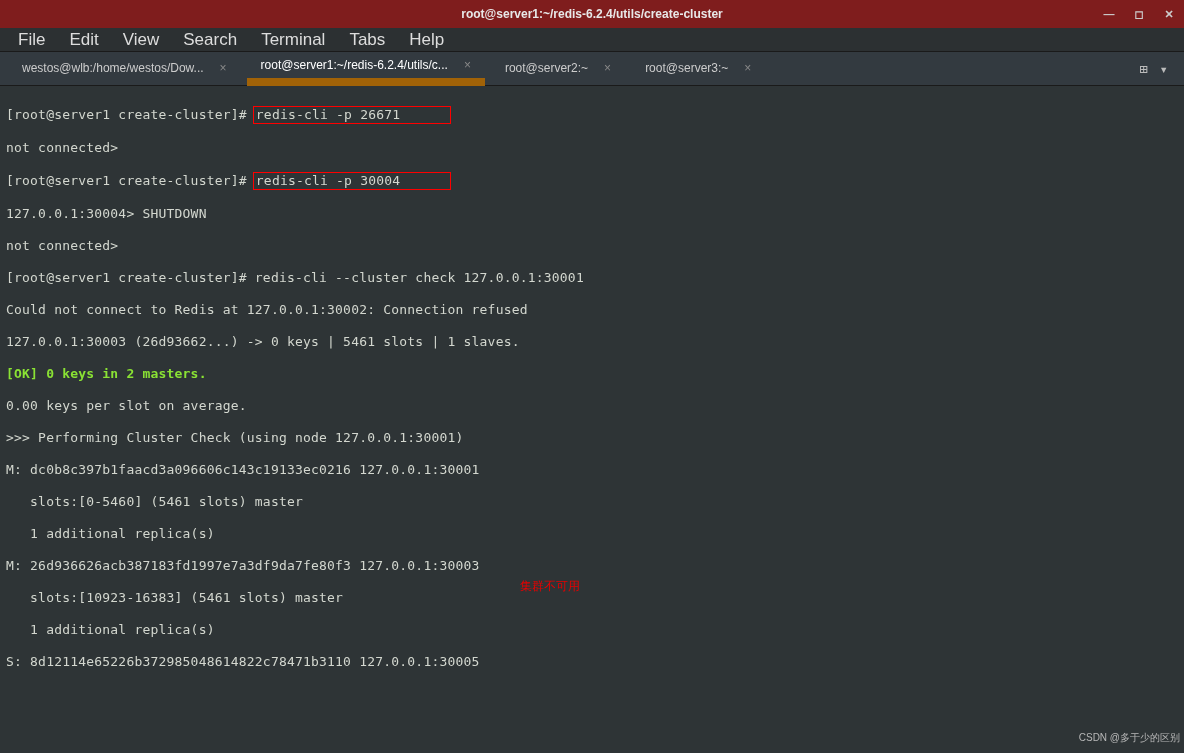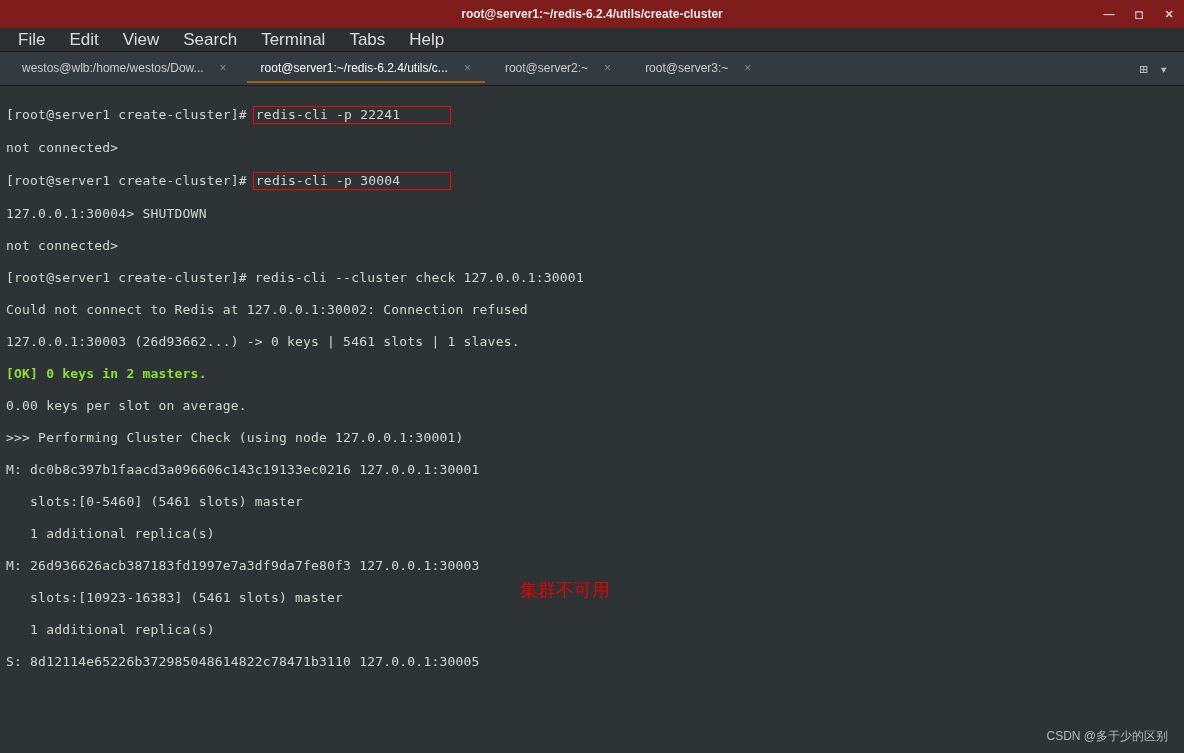--- a/index.html
+++ b/index.html
@@ -73,21 +73,21 @@
       padding: 6px 14px;
       font-family: sans-serif;
       font-size: 12px;
       color: #ccc;
       cursor: pointer;
       border-bottom: 2px solid transparent;
       position: relative;
       max-width: 260px;
     }
     .tab.active {
-      border-bottom: 2px solid #a16207;
+      border-bottom: 8px solid #a16207;
       color: #fff;
     }
     .tab-label {
       overflow: hidden;
       text-overflow: ellipsis;
       white-space: nowrap;
     }
     .tab-close {
       margin-left: 16px;
       color: #888;
@@ -117,30 +117,30 @@
     .redbox {
       border: 1.5px solid #ff0000;
       display: inline-block;
       padding: 0 2px;
       margin-left: -2px;
     }
     .annotation {
       position: absolute;
       color: #e60000;
       font-family: sans-serif;
-      font-size: 18px;
+      font-size: 12px;
       font-weight: normal;
     }
     .watermark {
       position: absolute;
       bottom: 8px;
-      right: 16px;
+      right: 4px;
       color: #b8b8b8;
       font-family: sans-serif;
-      font-size: 12px;
+      font-size: 10px;
     }
   </style>
 </head>
 <body>
 
 <div class="titlebar">
   <span>root@server1:~/redis-6.2.4/utils/create-cluster</span>
   <div class="window-controls">
     <span class="win-btn">—</span>
     <span class="win-btn">◻</span>
@@ -175,21 +175,21 @@
     <span class="tab-label">root@server3:~</span>
     <span class="tab-close">×</span>
   </div>
   <div class="tabbar-right">
     <span class="newtab-icon">⊞</span>
     <span class="dropdown-icon">▾</span>
   </div>
 </div>
 
 <div class="terminal">
-<div class="line"><span>[root@server1 create-cluster]# </span><span class="redbox"><span>redis-cli -p 22241</span>      </span></div>
+<div class="line"><span>[root@server1 create-cluster]# </span><span class="redbox"><span>redis-cli -p 26671</span>      </span></div>
 <div class="line">not connected&gt;</div>
 <div class="line"><span>[root@server1 create-cluster]# </span><span class="redbox"><span>redis-cli -p 30004</span>      </span></div>
 <div class="line">127.0.0.1:30004&gt; SHUTDOWN</div>
 <div class="line">not connected&gt;</div>
 <div class="line">[root@server1 create-cluster]# redis-cli --cluster check 127.0.0.1:30001</div>
 <div class="line">Could not connect to Redis at 127.0.0.1:30002: Connection refused</div>
 <div class="line">127.0.0.1:30003 (26d93662...) -&gt; 0 keys | 5461 slots | 1 slaves.</div>
 <div class="line green-bold">[OK] 0 keys in 2 masters.</div>
 <div class="line">0.00 keys per slot on average.</div>
 <div class="line" style="font-weight:normal">&gt;&gt;&gt; Performing Cluster Check (using node 127.0.0.1:30001)</div>

